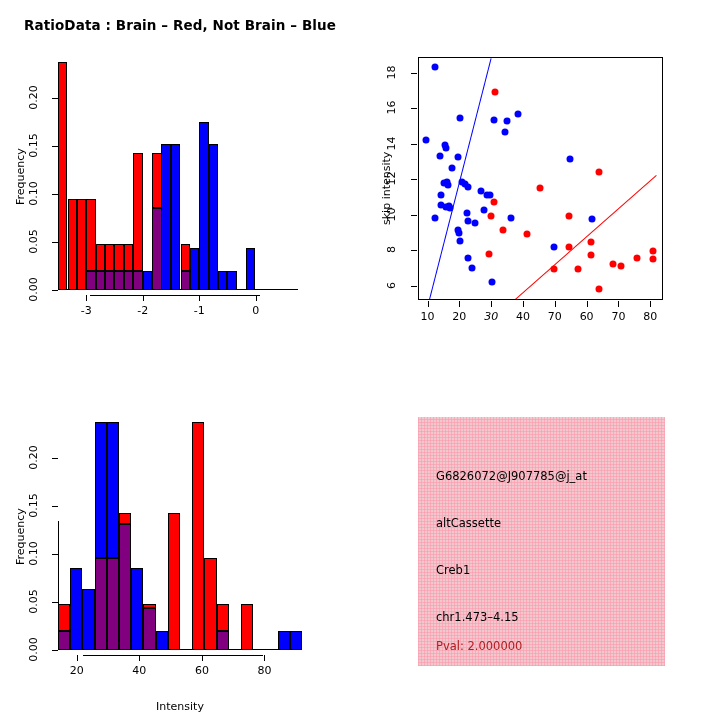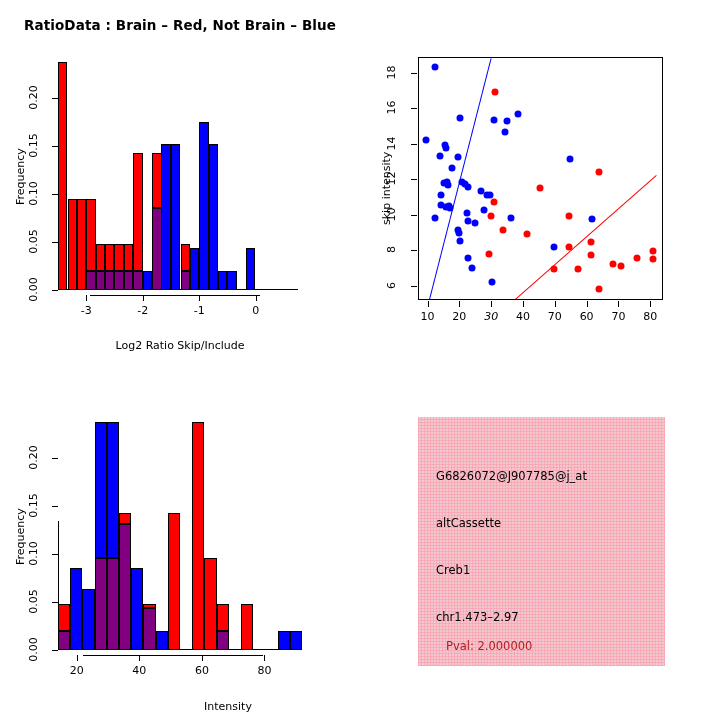--- a/index.html
+++ b/index.html
@@ -60,21 +60,20 @@
 <body>
 
 <div class="figure">
 
   <div class="panel" style="left:0;top:0;width:360px;height:360px;">
 
     <div class="ptitle" style="top:17px;">RatioData : Brain – Red, Not Brain – Blue</div>
 
     <div class="ylab-rot" style="left:14px;top:205px;">Frequency</div>
 
-    <div class="axlab xlab" style="top:339px;">Log2 Ratio Skip/Include</div>
 
     <div class="axline" style="left:58px;top:161px;width:1px;height:128px;"></div>
     <div id="ratio-yticks">
         <div class="tickmark" style="left:52px;top:290px;width:6px;height:1px;"></div>
         <div class="ticky" style="left:16px;top:283px;width:34px;text-align:center;">0.00</div>
         <div class="tickmark" style="left:52px;top:242.08333333333331px;width:6px;height:1px;"></div>
         <div class="ticky" style="left:16px;top:235.08333333333331px;width:34px;text-align:center;">0.05</div>
         <div class="tickmark" style="left:52px;top:194.16666666666666px;width:6px;height:1px;"></div>
         <div class="ticky" style="left:16px;top:187.16666666666666px;width:34px;text-align:center;">0.10</div>
         <div class="tickmark" style="left:52px;top:146.25px;width:6px;height:1px;"></div>
@@ -235,21 +234,21 @@
         <div class="tickmark" style="left:290.27272727272725px;top:301px;width:1px;height:6px;"></div>
         <div class="tickx" style="left:290.27272727272725px;top:310px;">80</div>
       </div>
   </div>
 
   <div class="panel" style="left:0;top:360px;width:360px;height:360px;">
 
 
     <div class="ylab-rot" style="left:14px;top:205px;">Frequency</div>
 
-    <div class="axlab xlab" style="top:340px;padding-left:48px;">Intensity</div>
+    <div class="axlab xlab" style="top:340px;">Intensity</div>
 
     <div class="axline" style="left:58px;top:161px;width:1px;height:128px;"></div>
     <div id="gene-yticks">
         <div class="tickmark" style="left:52px;top:290px;width:6px;height:1px;"></div>
         <div class="ticky" style="left:16px;top:283px;width:34px;text-align:center;">0.00</div>
         <div class="tickmark" style="left:52px;top:242.08333333333331px;width:6px;height:1px;"></div>
         <div class="ticky" style="left:16px;top:235.08333333333331px;width:34px;text-align:center;">0.05</div>
         <div class="tickmark" style="left:52px;top:194.16666666666666px;width:6px;height:1px;"></div>
         <div class="ticky" style="left:16px;top:187.16666666666666px;width:34px;text-align:center;">0.10</div>
         <div class="tickmark" style="left:52px;top:146.25px;width:6px;height:1px;"></div>
@@ -300,19 +299,19 @@
 
   <div class="panel" style="left:360px;top:360px;width:360px;height:360px;">
     <div class="infobox" style="left:58px;top:57px;width:247px;height:249px;">
 
       <div class="infoline" style="left:18px;top:52px;">G6826072@J907785@j_at</div>
 
       <div class="infoline" style="left:18px;top:99px;">altCassette</div>
 
       <div class="infoline" style="left:18px;top:146px;">Creb1</div>
 
-      <div class="infoline" style="left:18px;top:193px;">chr1.473–2.97</div>
-
-      <div class="infoline pval" style="left:18px;top:222px;margin-left:10px;">Pval: 2.000000</div>
+      <div class="infoline" style="left:18px;top:193px;">chr1.473–4.15</div>
+
+      <div class="infoline pval" style="left:18px;top:222px;">Pval: 2.000000</div>
     </div>
   </div>
 
 </div>
 
 </body></html>

